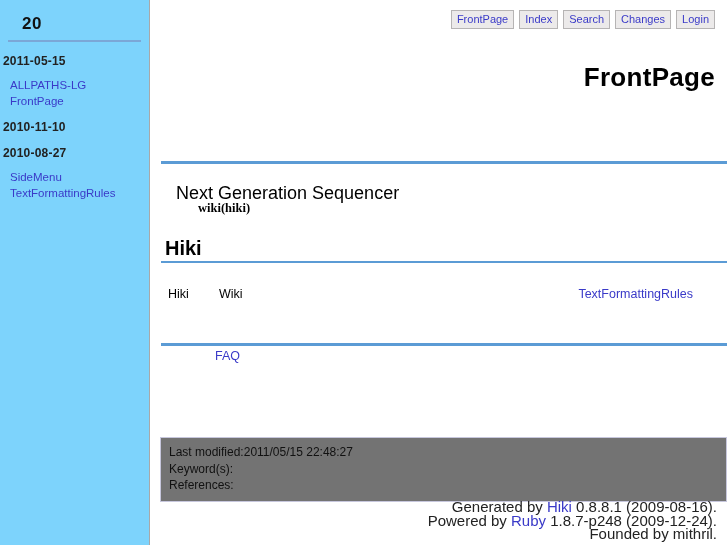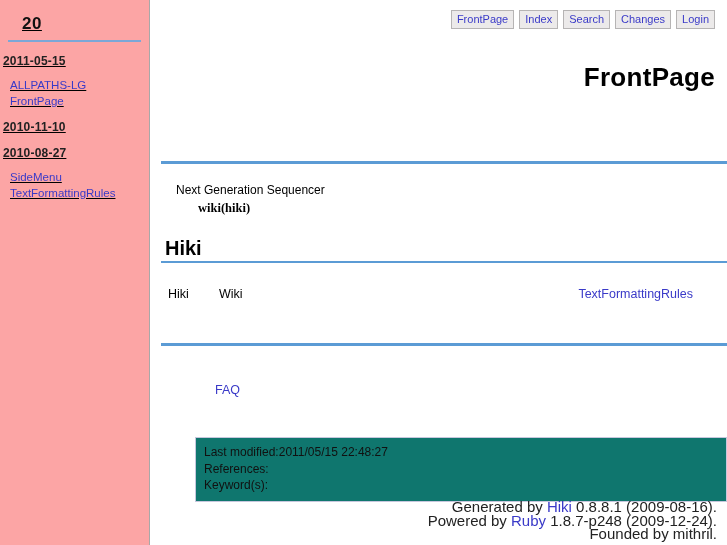--- a/index.html
+++ b/index.html
@@ -21,25 +21,24 @@
     height: 545px;
   }
 
   
   #sidebar {
     position: absolute;
     left: 0;
     top: 0;
     width: 150px;
     height: 545px;
-    background: #fca5a5;
+    background: #7dd3fc;
     border-right: 1px solid #a8a8a8;
     box-sizing: border-box;
     overflow: hidden;
-    text-decoration: underline;
   }
   .sidebar-title {
     margin: 14px 0 0 0;
     padding: 0 0 6px 22px;
     font-size: 17px;
     font-weight: bold;
     color: #111111;
     letter-spacing: 0.5px;
   }
   .sidebar-title-rule {
@@ -121,21 +120,21 @@
     left: 10px;
     right: 0px;
     height: 3px;
     background: #5b9bd5;
   }
   #rule-top { top: 161px; }
   #rule-mid { top: 343px; }
 
   .body-line {
     position: absolute;
-    font-size: 12px;
+    font-size: 18px;
     color: #000000;
     white-space: nowrap;
   }
   #line-ngs {
     left: 25px;
     top: 183px;
   }
   #line-wiki {
     left: 47px;
     top: 201px;
@@ -175,32 +174,31 @@
   }
   #word-hiki { left: 17px; top: 0; }
   #word-wiki { left: 68px; top: 0; }
   a.content-link {
     color: #3a3ac8;
     text-decoration: none;
     font-size: 12.5px;
     position: absolute;
   }
   #link-tfr { right: 34px; top: 0; }
-  #link-faq { left: 64px; top: 383px; }
+  #link-faq { left: 64px; top: 349px; }
 
   #info-box {
     position: absolute;
     left: 9px;
     right: 0px;
     top: 437px;
-    background: #0f766e;
+    background: #737373;
     border: 1px solid #c7c7dd;
     box-sizing: border-box;
     padding: 6px 24px 7px 8px;
-    margin-left: 35px;
   }
   .info-line {
     font-size: 12px;
     color: #111111;
     line-height: 16.5px;
     white-space: nowrap;
   }
 
   #credits {
     position: absolute;
@@ -282,22 +280,22 @@
       <span class="plain-word" id="word-wiki">Wiki</span>
       <a class="content-link" id="link-tfr" href="#">TextFormattingRules</a>
     </div>
 
     <div class="blue-rule" id="rule-mid"></div>
 
     <a class="content-link" id="link-faq" href="#">FAQ</a>
 
     <div id="info-box">
       <div class="info-line">Last modified:2011/05/15 22:48:27</div>
+      <div class="info-line">Keyword(s):</div>
       <div class="info-line">References:</div>
-      <div class="info-line">Keyword(s):</div>
     </div>
 
     <div id="credits">
       <div class="credit-line"><span>Generated by </span><a class="credit-link" href="#">Hiki</a><span> 0.8.8.1 (2009-08-16).</span></div>
       <div class="credit-line"><span>Powered by </span><a class="credit-link" href="#">Ruby</a><span> 1.8.7-p248 (2009-12-24).</span></div>
       <div class="credit-line">Founded by mithril.</div>
     </div>
 
   </div>
 </div>

